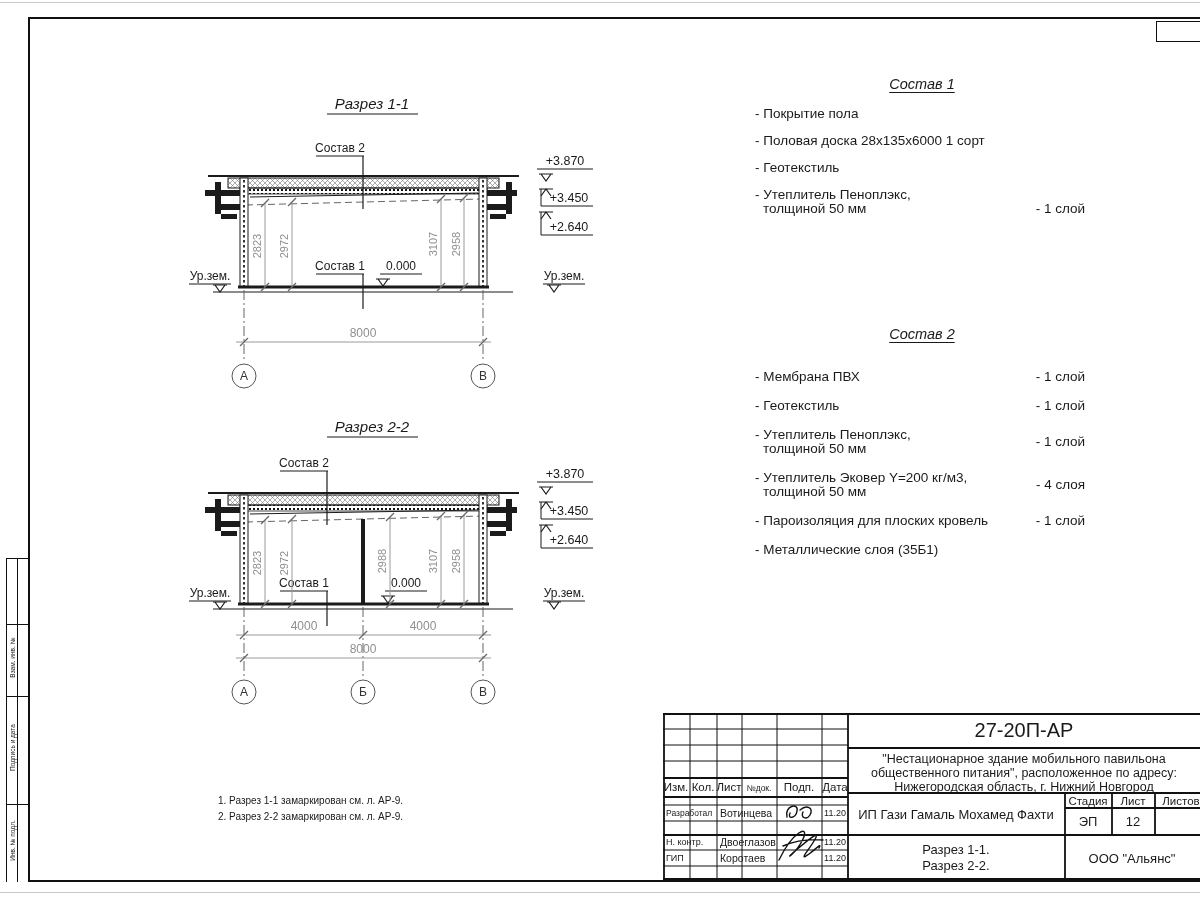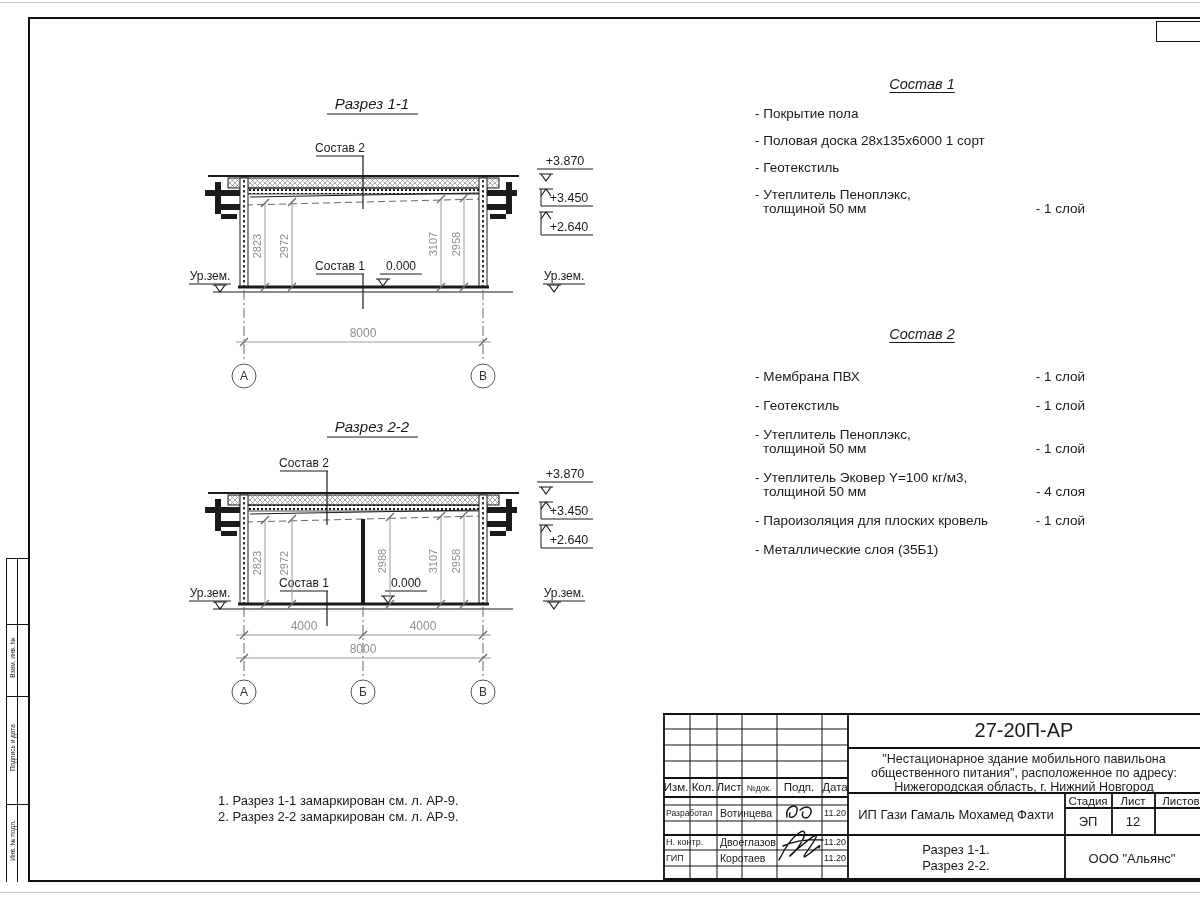--- a/index.html
+++ b/index.html
@@ -8,28 +8,28 @@
   .abs{position:absolute;}
   .hline{position:absolute;background:#111;}
   .grey-edge{position:absolute;background:#c9c9c9;}
   
   .slist{position:absolute;width:334px;}
   .slist-title{text-align:center;font-style:italic;font-size:14.5px;
                text-decoration:underline;text-underline-offset:3px;margin-bottom:15px;}
   .slist-item{display:flex;justify-content:space-between;align-items:flex-end;
               font-size:13.5px;line-height:14px;}
   .s1 .slist-item{margin-bottom:13px;}
-  .s2 .slist-item{margin-bottom:15px;}
+  .s2 .slist-item{margin-bottom:15px;align-items:center;}
   .s2 .slist-title{margin-bottom:28px;}
   .slist-text .l{display:block;}
   .slist-text .l2{padding-left:8px;}
   .l2:empty,.slist-qty:empty{display:none;}
   .slist-qty{white-space:nowrap;padding-right:4px;}
   
-  .notes{position:absolute;left:218px;top:793px;font-size:13px;line-height:16px;}
+  .notes{position:absolute;left:218px;top:793px;font-size:10px;line-height:16px;}
   
   .strip-label{position:absolute;width:70px;text-align:center;font-size:6.5px;color:#222;
                transform:rotate(-90deg);}
   
   svg text{font-family:"Liberation Sans",sans-serif;fill:#1a1a1a;}
   text.dimnum{fill:#8f8f8f;font-size:11px;}
   text.spannum{fill:#8f8f8f;font-size:12px;}
   text.lbl{font-size:12px;}
   text.elev{font-size:12.5px;}
   text.axis{font-size:12px;fill:#333;}
@@ -373,21 +373,21 @@
     </div>
     <div class="slist-item">
       <div class="slist-text">
           <span class="l">- Утеплитель Пеноплэкс,</span>
           <span class="l l2">толщиной 50 мм</span>
         </div>
       <div class="slist-qty">- 1 слой</div>
     </div>
     <div class="slist-item">
       <div class="slist-text">
-          <span class="l">- Утеплитель Эковер Y=100 кг/м3,</span>
+          <span class="l">- Утеплитель Эковер Y=200 кг/м3,</span>
           <span class="l l2">толщиной 50 мм</span>
         </div>
       <div class="slist-qty">- 4 слоя</div>
     </div>
     <div class="slist-item">
       <div class="slist-text">
           <span class="l">- Пароизоляция для плоских кровель</span>
         </div>
       <div class="slist-qty">- 1 слой</div>
     </div>

